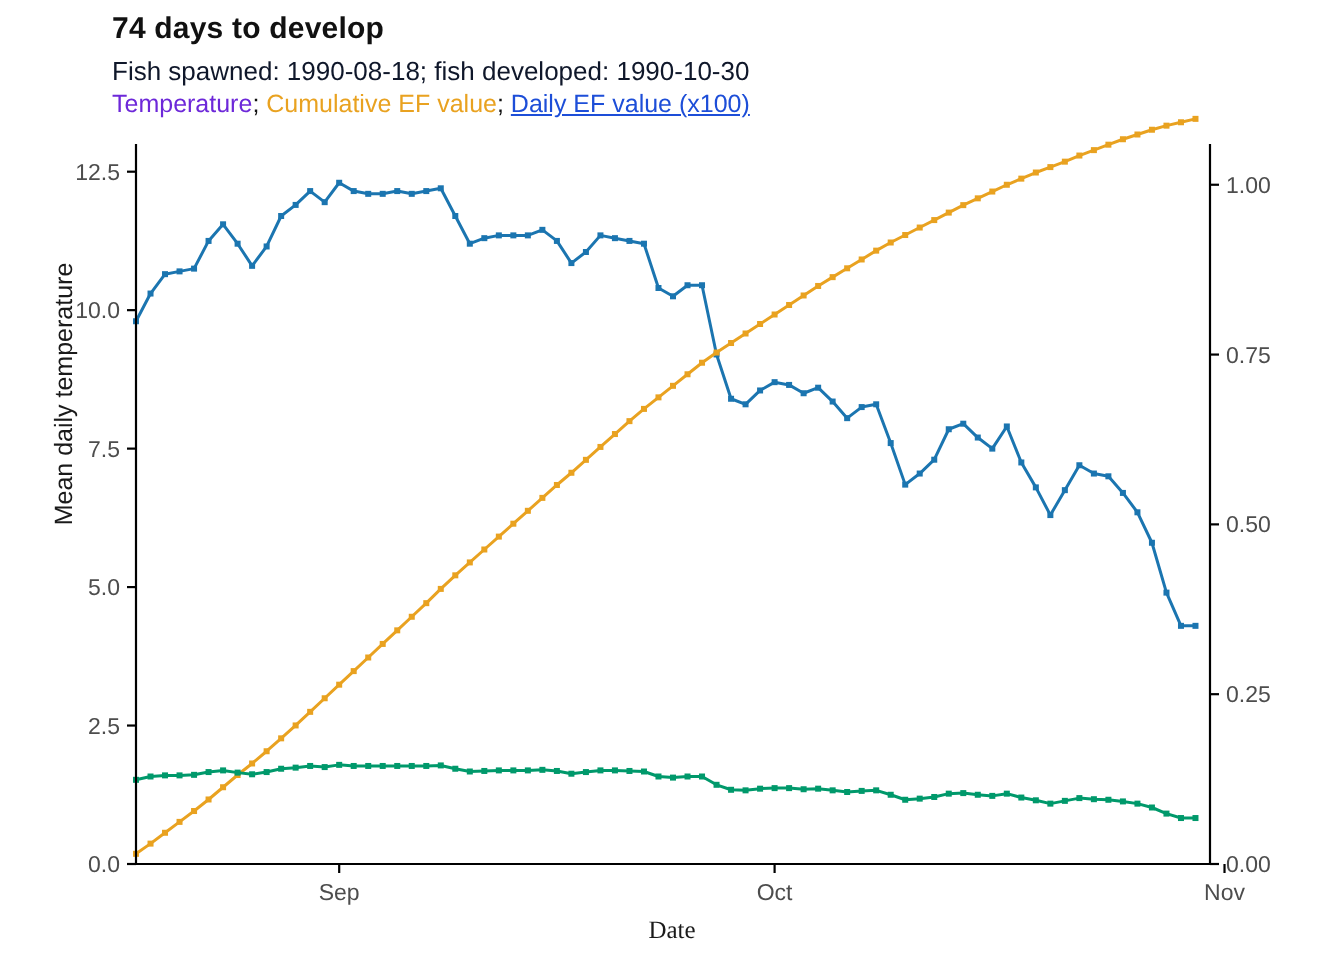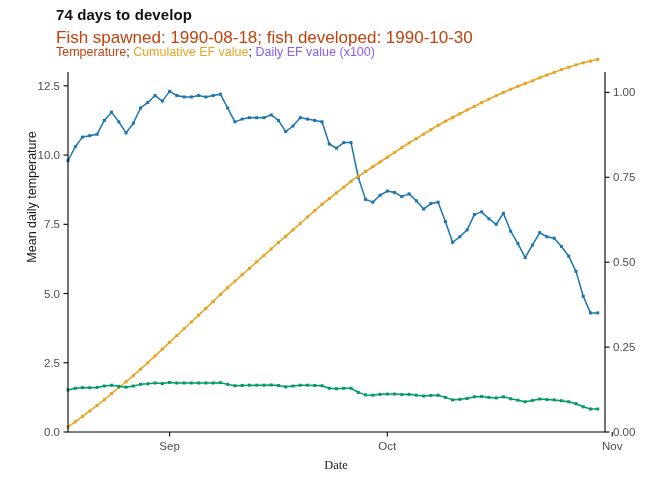--- a/index.html
+++ b/index.html
@@ -11,21 +11,21 @@
   }
   #root{position:relative;width:672px;height:352px;}
 
   .title{
     position:absolute;left:56px;top:6px;
     font-size:15px;font-weight:bold;color:#111111;
     letter-spacing:0.1px;
   }
   .subtitle-1{
     position:absolute;left:56px;top:28px;
-    font-size:17px;color:#c2410c;white-space:nowrap;
+    font-size:13px;color:#0f172a;white-space:nowrap;
   }
   .subtitle-2{
     position:absolute;left:56px;top:45px;
     font-size:12.5px;white-space:nowrap;
   }
   .sw{white-space:nowrap;}
 
   .ylab-left{
     position:absolute;
     left:-68px;top:190px;width:200px;
@@ -55,21 +55,21 @@
 </head>
 <body>
 
 <div id="root">
 
   <div class="title">74 days to develop</div>
 
   <div class="subtitle-1">Fish spawned: 1990-08-18; fish developed: 1990-10-30</div>
 
   <div class="subtitle-2">
-    <span class="sw" style="color: #c2410c;">Temperature</span><span style="color: rgb(17, 17, 17);">; </span><span class="sw" style="color: rgb(233, 162, 32);">Cumulative EF value</span><span style="color: rgb(17, 17, 17);">; </span><span class="sw" style="color: #8b5cf6;">Daily EF value (x100)</span>
+    <span class="sw" style="color: #6d28d9;">Temperature</span><span style="color: rgb(17, 17, 17);">; </span><span class="sw" style="color: rgb(233, 162, 32);">Cumulative EF value</span><span style="color: rgb(17, 17, 17);">; </span><span class="sw" style="color: #1d4ed8; text-decoration: underline;">Daily EF value (x100)</span>
   </div>
 
   <div class="ylab-left">Mean daily temperature</div>
   <div class="ylab-right">Cumulative EF Value</div>
   <div class="xlab">Date</div>
 
   <svg id="plot" width="672" height="480">
     <g id="gridlayer"></g>
     <g id="serieslayer">
         <path d="M 68.00 160.62 L 75.26 146.77 L 82.51 137.08 L 89.77 135.69 L 97.03 134.31 L 104.28 120.46 L 111.54 112.15 L 118.80 121.85 L 126.05 132.92 L 133.31 123.23 L 140.57 108.00 L 147.82 102.46 L 155.08 95.54 L 162.34 101.08 L 169.59 91.38 L 176.85 95.54 L 184.11 96.92 L 191.36 96.92 L 198.62 95.54 L 205.88 96.92 L 213.14 95.54 L 220.39 94.15 L 227.65 108.00 L 234.91 121.85 L 242.16 119.08 L 249.42 117.69 L 256.68 117.69 L 263.93 117.69 L 271.19 114.92 L 278.45 120.46 L 285.70 131.54 L 292.96 126.00 L 300.22 117.69 L 307.47 119.08 L 314.73 120.46 L 321.99 121.85 L 329.24 144.00 L 336.50 148.15 L 343.76 142.62 L 351.01 142.62 L 358.27 177.23 L 365.53 199.38 L 372.78 202.15 L 380.04 195.23 L 387.30 191.08 L 394.55 192.46 L 401.81 196.62 L 409.07 193.85 L 416.32 200.77 L 423.58 209.08 L 430.84 203.54 L 438.09 202.15 L 445.35 221.54 L 452.61 242.31 L 459.86 236.77 L 467.12 229.85 L 474.38 214.62 L 481.64 211.85 L 488.89 218.77 L 496.15 224.31 L 503.41 213.23 L 510.66 231.23 L 517.92 243.69 L 525.18 257.54 L 532.43 245.08 L 539.69 232.62 L 546.95 236.77 L 554.20 238.15 L 561.46 246.46 L 568.72 256.15 L 575.97 271.38 L 583.23 296.31 L 590.49 312.92 L 597.74 312.92" stroke="#1b75b0" stroke-width="1.5" class="series-line"></path>

